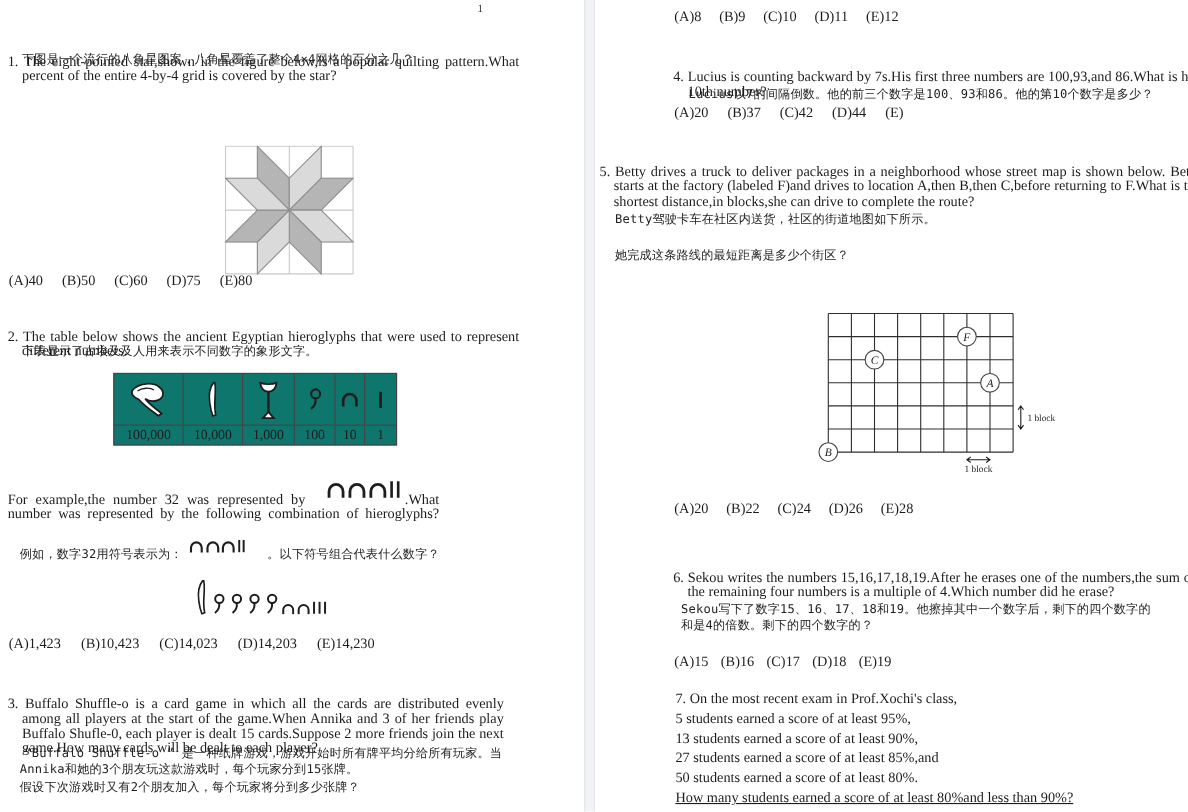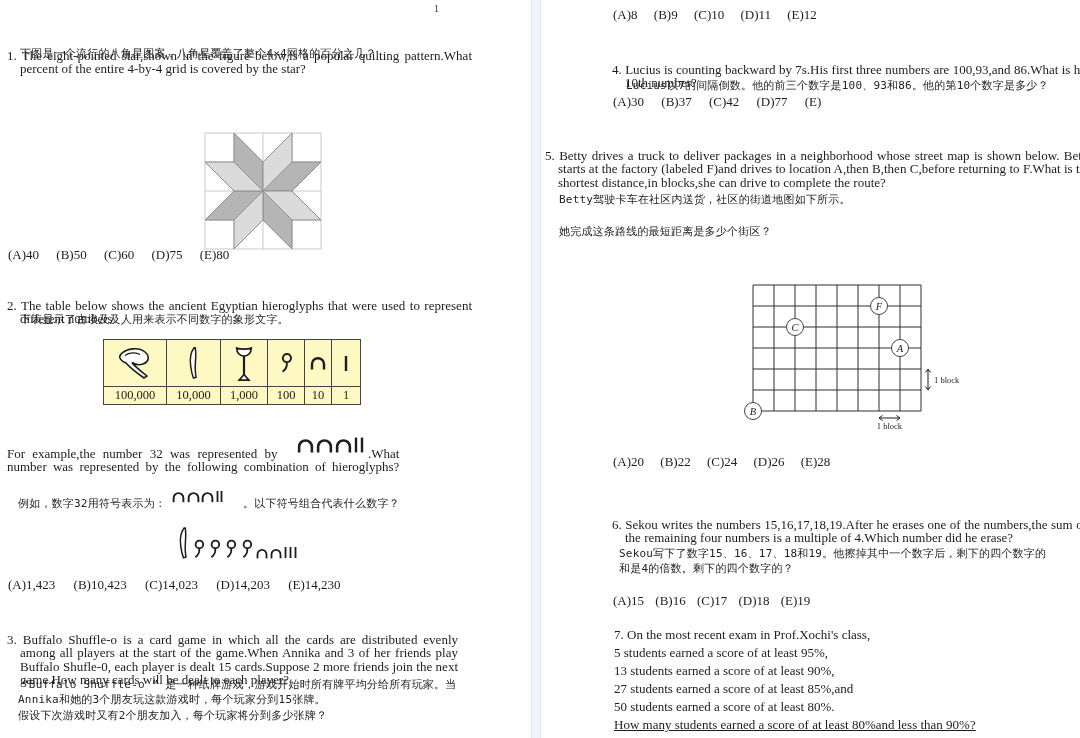--- a/index.html
+++ b/index.html
@@ -12,21 +12,21 @@
           background:#f2f3f6;border-left:1px solid #e3e5ea;border-right:1px solid #e3e5ea;box-sizing:border-box;}
   .prob{position:absolute;text-align:justify;font-size:13px;line-height:13.4px;
         padding-left:13px;text-indent:-13px;}
   .line{position:absolute;font-size:13px;white-space:nowrap;}
   .ans{position:absolute;font-size:13px;white-space:nowrap;}
   .zh{position:absolute;font-size:11px;line-height:12px;white-space:nowrap;color:#222;
       font-family:"DejaVu Sans Mono","DejaVu Sans",sans-serif;letter-spacing:.2px;}
   .pageno{position:absolute;font-size:10px;color:#333;}
   .ws14{word-spacing:14px}.ws15{word-spacing:15px}.ws13{word-spacing:13px}.ws8{word-spacing:8px}
   .glyphs{position:absolute;display:flex;align-items:flex-end;gap:2px;}
-  .hier-table{position:absolute;display:flex;border:1px solid #444;background:#fef9c3;}
+  .hier-table{position:absolute;display:flex;border:1px solid #444;background:#0f766e;}
   .hier-col{display:flex;flex-direction:column;}
   .hier-col + .hier-col{border-left:1px solid #444;}
   .hier-glyph{height:46px;display:flex;align-items:center;justify-content:center;border-bottom:1px solid #444;}
   .hier-val{height:17px;display:flex;align-items:center;justify-content:center;font-size:12.5px;}
   svg.fig{position:absolute;}
   .svgdefs{position:absolute;width:0;height:0;overflow:hidden;}
 </style>
 </head>
 <body>
 
@@ -230,21 +230,21 @@
   </div>
 
   <div id="gutter"></div>
 
   <div class="page" id="page-right">
 
     <div class="ans ws13" style="left:72px;top:7px;">(A)8 (B)9 (C)10 (D)11 (E)12</div>
 
     <p class="prob" style="left:71px;top:50px;width:464px;"><span>4.</span> <span>Lucius is counting backward by 7s.His first three numbers are 100,93,and 86.What is his 10th number?</span></p>
     <div class="zh" style="left:85px;top:80px;">Lucius以7的间隔倒数。他的前三个数字是100、93和86。他的第10个数字是多少？</div>
-    <div class="ans ws14" style="left:72px;top:94px;">(A)30 (B)37 (C)42 (D)77 (E)</div>
+    <div class="ans ws14" style="left:72px;top:94px;">(A)20 (B)37 (C)42 (D)44 (E)</div>
 
     <p class="prob" style="left:4px;top:136px;width:534px;"><span>5.</span> <span>Betty drives a truck to deliver packages in a neighborhood whose street map is shown below. Betty starts at the factory (labeled F)and drives to location A,then B,then C,before returning to F.What is the shortest distance,in blocks,she can drive to complete the route?</span></p>
     <div class="zh" style="left:18px;top:194px;">Betty驾驶卡车在社区内送货，社区的街道地图如下所示。</div>
     <div class="zh" style="left:18px;top:226px;">她完成这条路线的最短距离是多少个街区？</div>
 
     <svg class="fig" style="left:200px;top:276px;" width="240" height="156" viewBox="0 0 240 156">
       <g stroke="#2e2e2e" stroke-width="1">
         <line x1="12" y1="9" x2="180" y2="9"></line>
           <line x1="12" y1="30" x2="180" y2="30"></line>
           <line x1="12" y1="51" x2="180" y2="51"></line>

